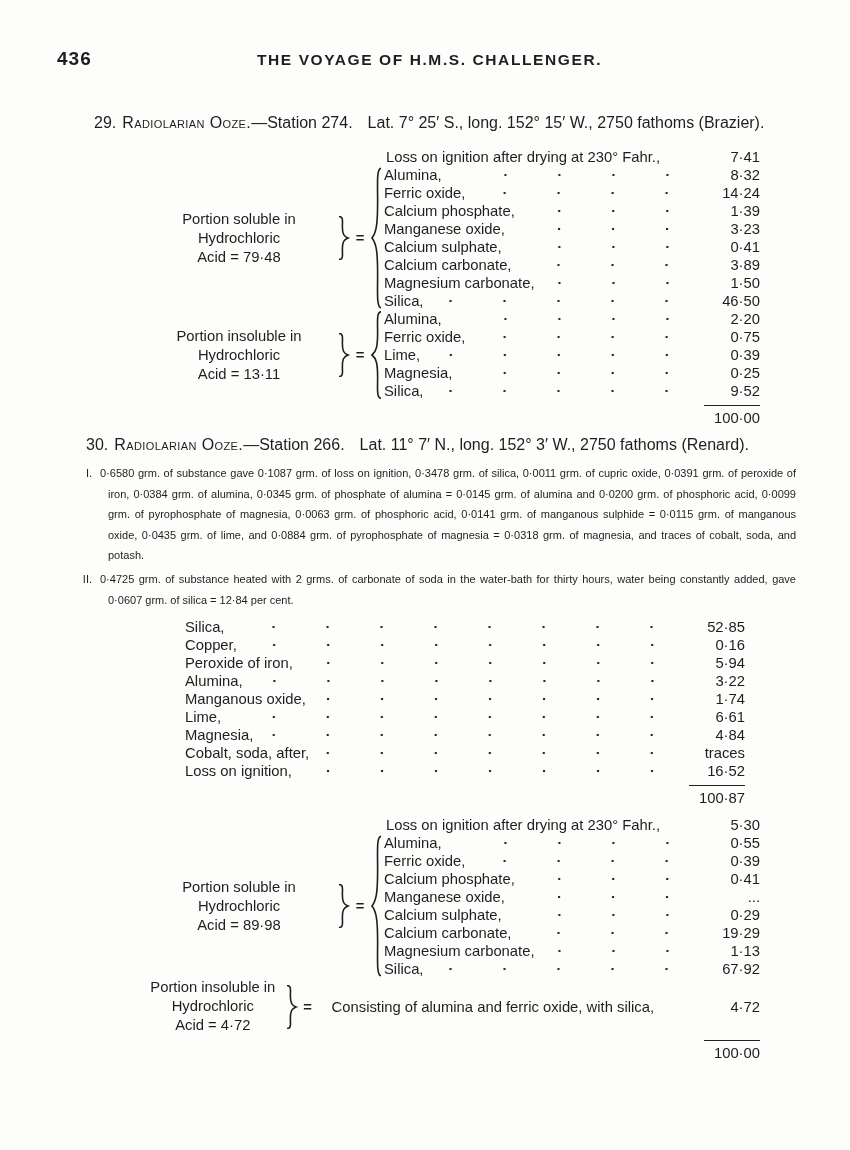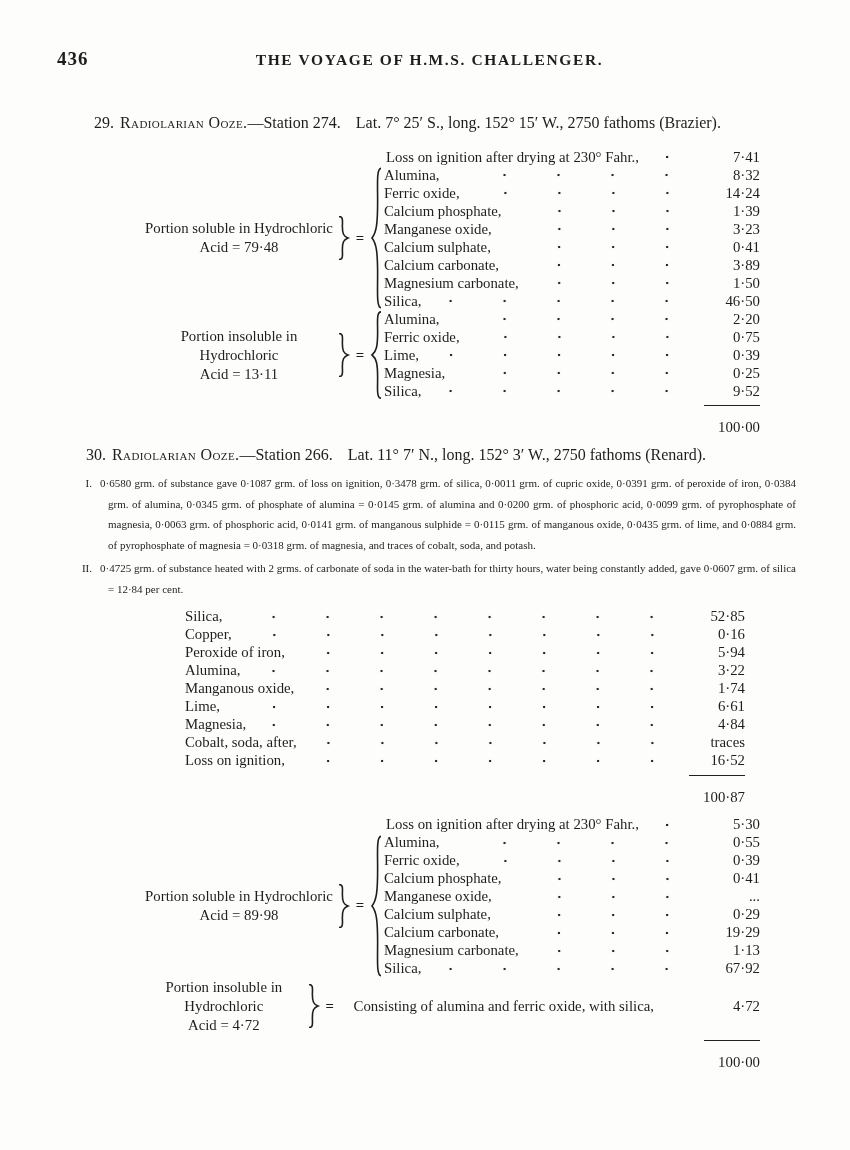--- a/index.html
+++ b/index.html
@@ -1,21 +1,21 @@
 <!DOCTYPE html>
 <html><head>
 <meta charset="utf-8">
 <style>
   html,body { margin:0; padding:0; background:#ffffff; }
   .page {
     position:relative;
     width:850px; height:1150px;
     background:#fdfdfc;
     color:#1e1e1e;
-    font-family:Liberation Serif, serif;
+    font-family:Liberation Sans, sans-serif;
     box-sizing:border-box;
     padding-top:48px;
     overflow:hidden;
   }
 
   
   .running-head { position:relative; height:26px; }
   .page-num { position:absolute; left:57px; top:0; font-size:19px; font-weight:bold; letter-spacing:1px; }
   .head-title { position:absolute; left:0; right:0; top:3px; text-align:center; font-size:15.5px; font-weight:bold; letter-spacing:1.6px;margin-left:9px; }
 
@@ -58,21 +58,21 @@
   .bc { width:15px; height:44px; display:block; flex:none; }
   .bo { width:15px; display:block; flex:none; }
   .bsvg { width:100%; height:100%; display:block; }
   .eq { width:18px; text-align:center; font-weight:bold; flex:none; }
   .grows { flex:1; }
   .consist-row { flex:1;gap:12px; }
 
   
   .total-wrap { display:flex; flex-direction:column; align-items:flex-end; margin-top:5px; }
   .trule { width:56px; border-top:1.5px solid #222; height:0; }
-  .total { min-width:52px; text-align:right; margin-top:13px; font-size:14.8px; }
+  .total { min-width:52px; text-align:right; margin-top:4px; font-size:14.8px; }
   .t1 .total-wrap, .t2 .total-wrap, .t3 .total-wrap { padding-right:0; }
 
   
   .paras { margin:9px 54px 0 64px; }
   .num-para {
     font-size:11px; line-height:20.6px;
     text-align:justify;
     padding-left:44px; text-indent:-44px;
     margin:0 0 3px 0;
   }

